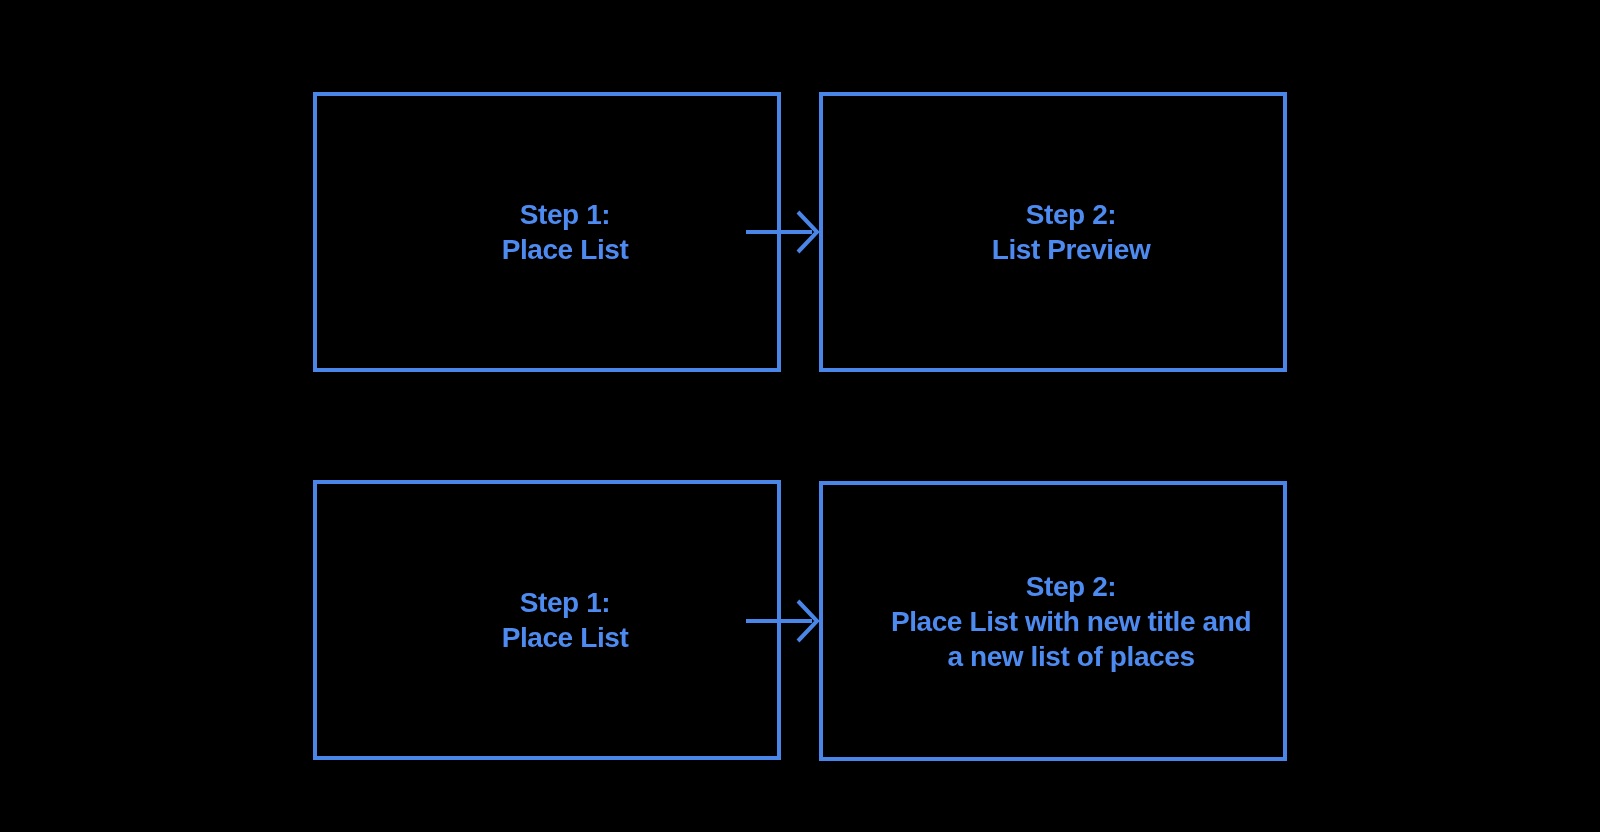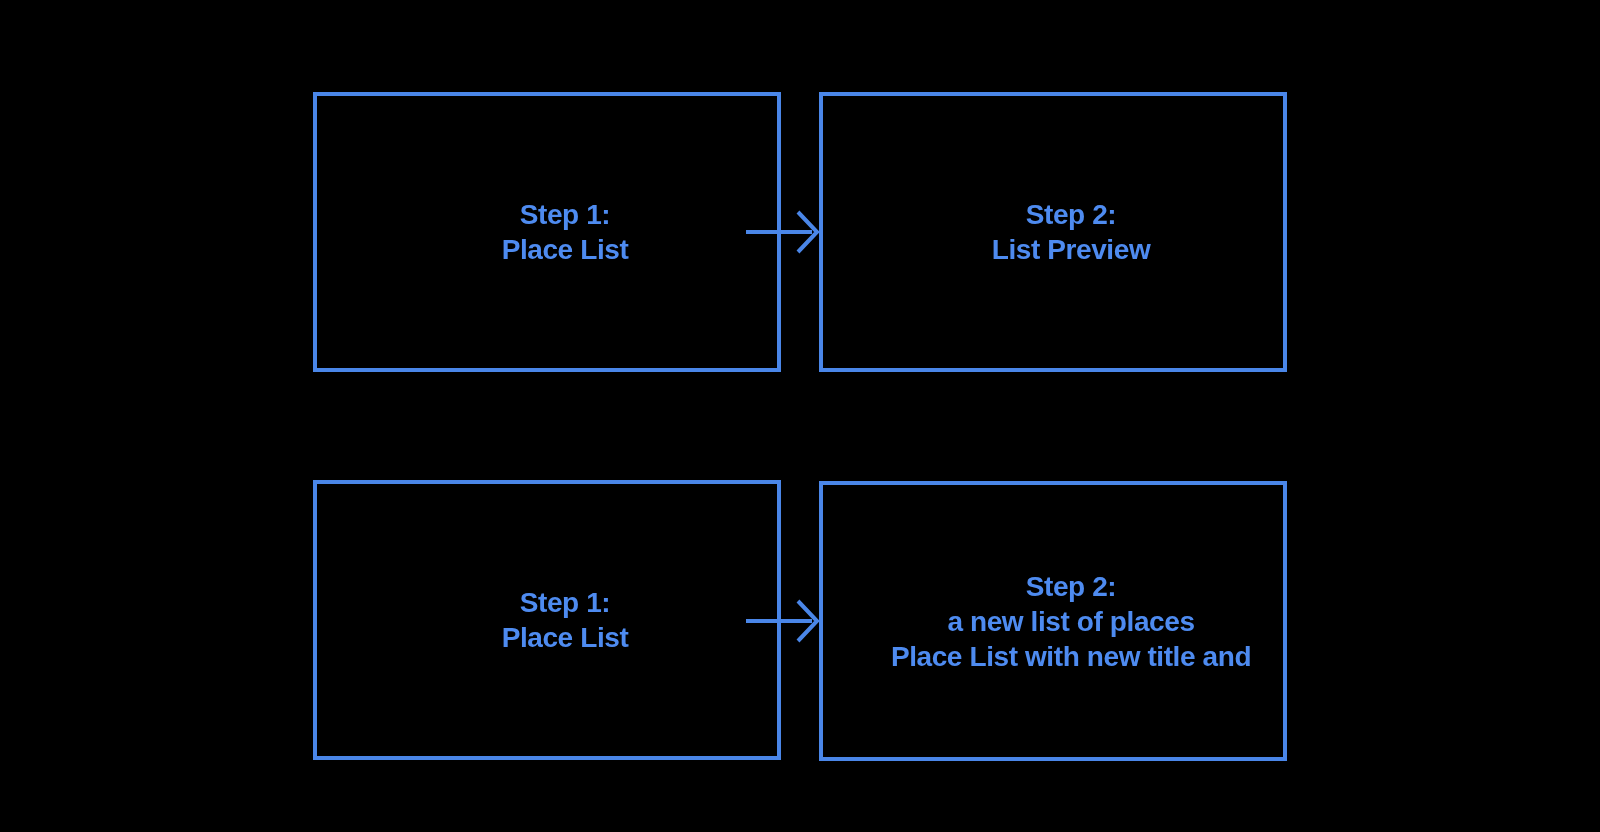--- a/index.html
+++ b/index.html
@@ -83,22 +83,22 @@
   <div class="box box3">
     <div class="label">
       <span class="line">Step 1:</span>
       <span class="line">Place List</span>
     </div>
   </div>
 
   <div class="box box4">
     <div class="label">
       <span class="line">Step 2:</span>
+      <span class="line">Place List with new title and</span>
       <span class="line">a new list of places</span>
-      <span class="line">Place List with new title and</span>
     </div>
   </div>
 
   <svg class="connectors" viewBox="0 0 1600 832">
     <g>
       <line x1="746" y1="232" x2="812" y2="232"></line>
       <polyline points="798,212 817,232 798,252"></polyline>
     </g>
     <g>
       <line x1="746" y1="621" x2="812" y2="621"></line>

